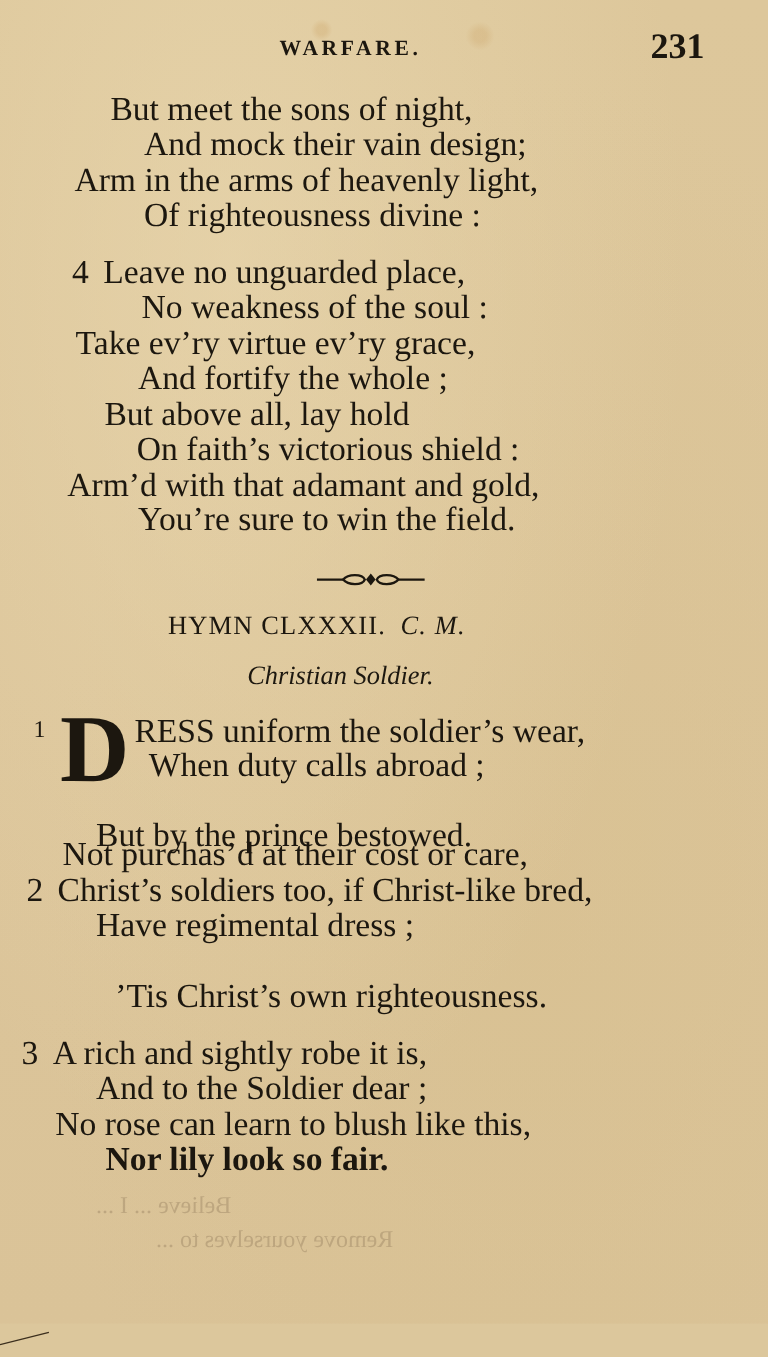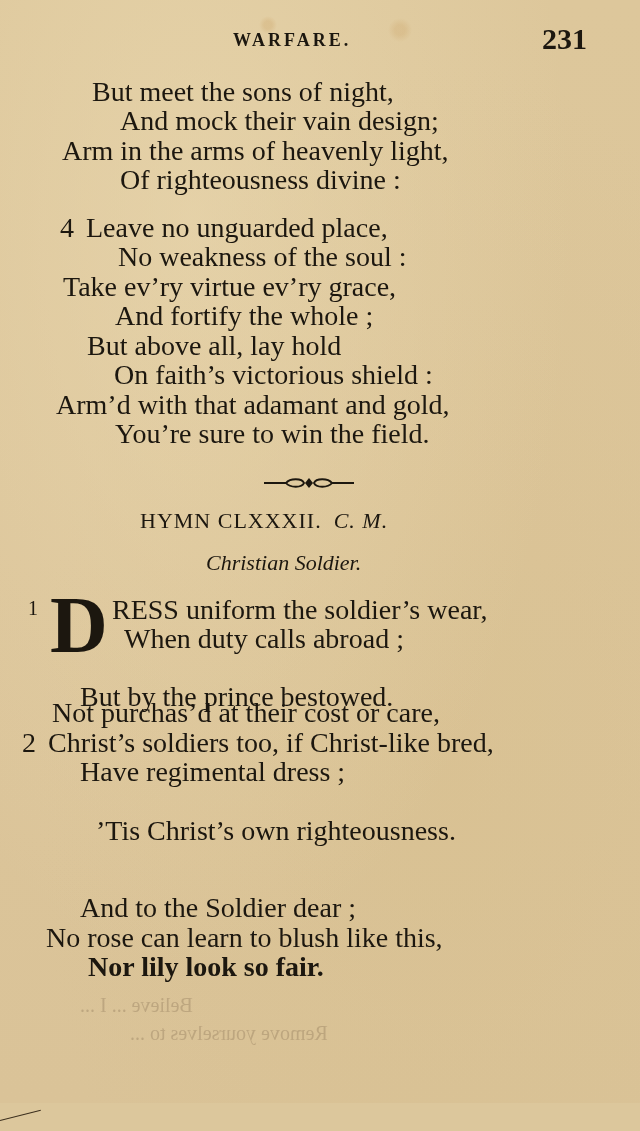--- a/index.html
+++ b/index.html
@@ -148,20 +148,23 @@
   <div class="line ink" style="top:625px;left:124px;">When duty calls abroad ;</div>
   <div class="line ink" style="top:654px;left:52px;margin-top:45px;">Not purchas’d at their cost or care,</div>
   <div class="line ink" style="top:683px;left:80px;">But by the prince bestowed.</div>
 
   <div class="line ink" style="top:729px;left:22px;">
     <span class="stanza-num">2</span><span>Christ’s soldiers too, if Christ-like bred,</span>
   </div>
   <div class="line ink" style="top:758px;left:80px;">Have regimental dress ;</div>
   <div class="line ink" style="top:817px;left:72px;margin-left:24px;">’Tis Christ’s own righteousness.</div>
 
+  <div class="line ink" style="top:865px;left:18px;">
+    <span class="stanza-num">3</span><span>A rich and sightly robe it is,</span>
+  </div>
   <div class="line ink" style="top:894px;left:80px;">And to the Soldier dear ;</div>
   <div class="line ink" style="top:924px;left:46px;">No rose can learn to blush like this,</div>
   <div class="line ink" style="top:953px;left:88px;font-weight:bold;">Nor lily look so fair.</div>
 
   <div class="bleed" style="top:994px;left:80px;">Believe ... I ... </div>
   <div class="bleed" style="top:1022px;left:130px;">Remove yourselves to ...</div>
 
   <div class="margin-mark" style="top:1120px;left:0px;width:42px;"></div>
 
 </div>

